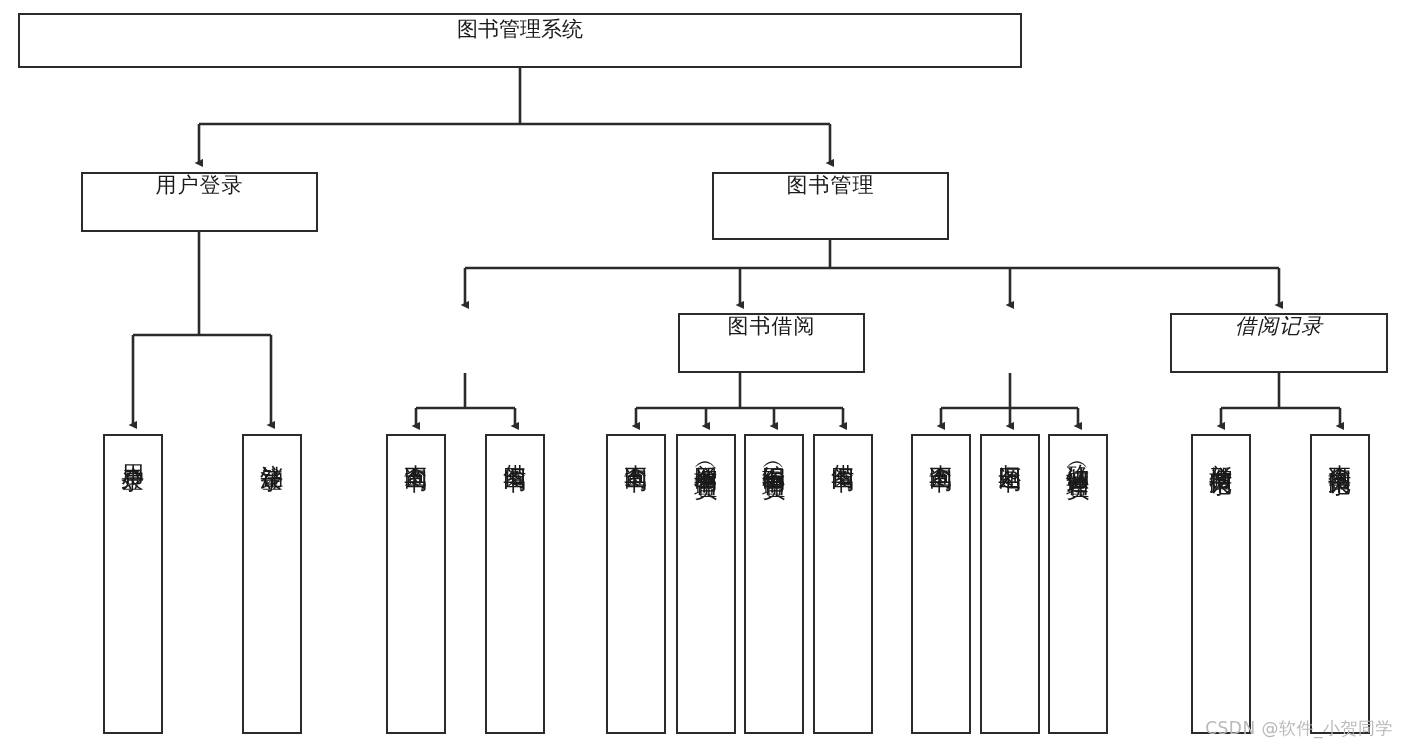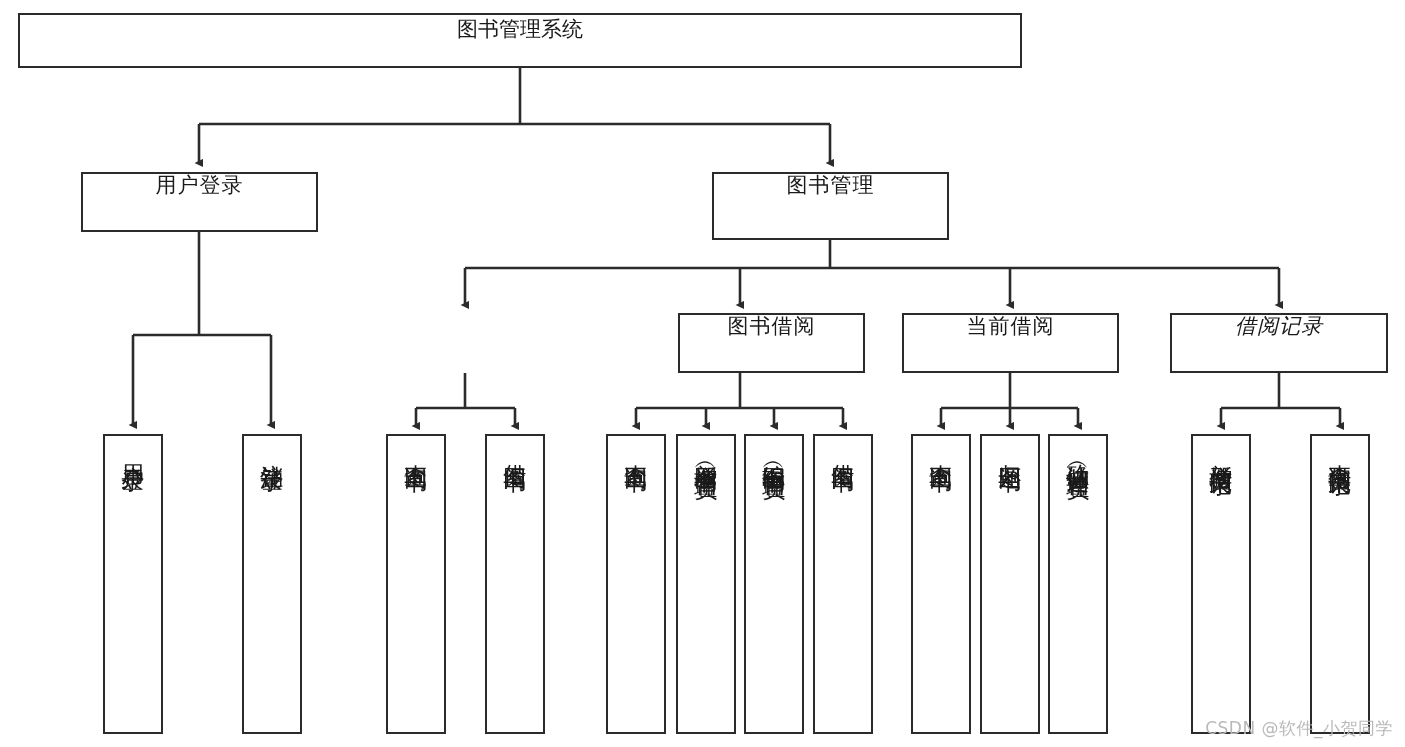--- a/index.html
+++ b/index.html
@@ -139,23 +139,20 @@
 
   <div class="node horiz" style="left:712px; top:172px; width:237px; height:68px;">
     <span>图书管理</span>
   </div>
 
 
   <div class="node horiz" style="left:632px; top:313px; width:187px; height:60px;margin-left:46px;">
     <span>图书借阅</span>
   </div>
 
-  <div class="node horiz" style="left:902px; top:313px; width:217px; height:60px;">
-    <span>当前借阅</span>
-  </div>
 
   <div class="node horiz" style="left:1170px; top:313px; width:218px; height:60px;font-style:italic;">
     <span>借阅记录</span>
   </div>
 
   <div class="node vert" style="left:103px; top:434px; width:60px; height:300px;">
     <span class="vert-label">用户登录</span>
   </div>
 
   <div class="node vert" style="left:242px; top:434px; width:60px; height:300px;">

